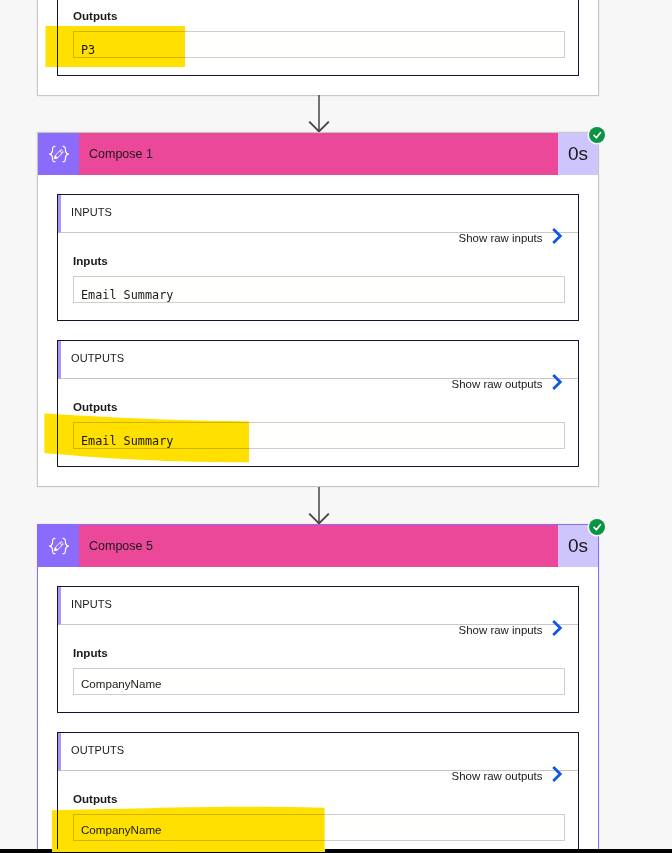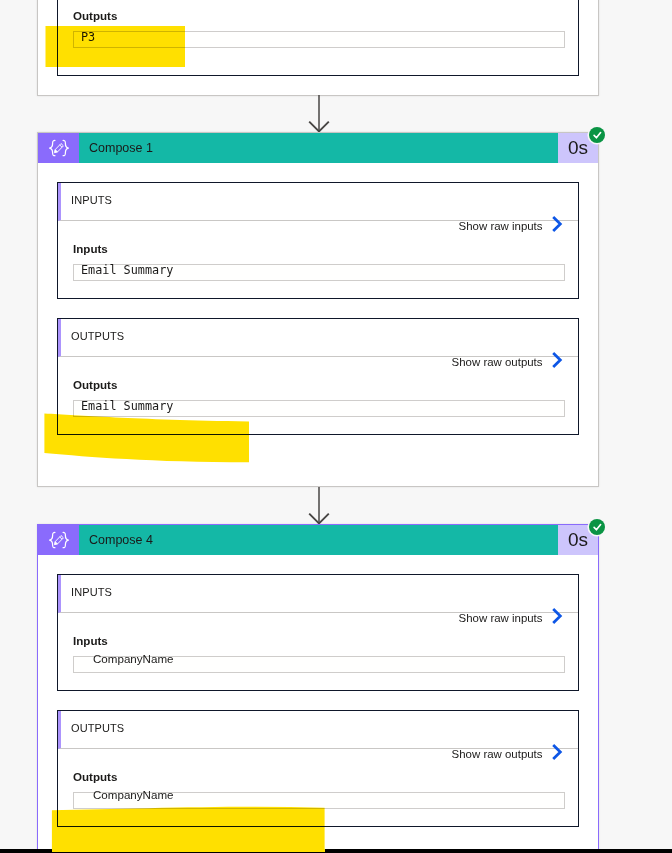--- a/index.html
+++ b/index.html
@@ -5,46 +5,46 @@
 <style>
   html,body{margin:0;padding:0;background:#f7f7f7;}
   body{width:672px;height:853px;overflow:hidden;
        font-family:"Liberation Sans",sans-serif;}
   .canvas{position:relative;width:672px;height:853px;background:#f7f7f7;overflow:hidden;text-decoration:underline;}
 
   
   .card{position:absolute;left:37px;width:562px;background:#fff;
         border:1px solid #c8c6c4;box-sizing:border-box;
         box-shadow:0 0 2px rgba(0,0,0,0.10);}
-  .card-head{display:flex;align-items:stretch;height:30px;background:#14b8a6;position:relative;}
+  .card-head{display:flex;align-items:stretch;height:42px;background:#ec4899;position:relative;}
   .card-icon{width:41px;background:#8a6bfc;display:flex;align-items:center;justify-content:center;flex:0 0 41px;}
   .card-title{font-size:12.5px;color:#1b1a19;padding-left:10px;flex:1;display:flex;align-items:center;}
   .card-dur{width:40px;background:#cdc5fc;display:flex;align-items:center;justify-content:center;
             font-size:19px;color:#1b1a19;flex:0 0 40px;}
   .status-dot{position:absolute;right:-7px;top:-6px;width:16px;height:16px;border-radius:50%;
               background:#0a9444;display:flex;align-items:center;justify-content:center;
               box-shadow:0 0 0 1.6px #f7f7f7;}
   .card-body{padding:19px 19px 20px 19px;}
   .card-selected{border-color:#8a6bfc;}
 
   
   .section{border:1px solid #0f172a;box-sizing:border-box;background:#fff;}
   .section + .section{margin-top:19px;}
   .sec-head{display:flex;align-items:center;height:38px;border-bottom:1px solid #c9c7c5;
             border-left:3.6px solid #ac94fd;box-sizing:border-box;background:#fff;}
   .sec-title{font-size:11px;color:#1b1a19;letter-spacing:.1px;padding-left:10px;flex:1;position:relative;top:-1.5px;}
   .sec-link{display:flex;align-items:center;padding-right:15.3px;font-size:11.45px;color:#1b1a19;margin-top:48px;}
   .sec-link .chev{margin-left:8.2px;display:block;position:relative;top:-1.5px;}
   .sec-body{padding:21px 13px 17px 15px;}
   .fld-label{font-size:11.6px;font-weight:bold;color:#1b1a19;margin-bottom:8px;line-height:14px;}
-  .fld-box{border:1px solid #cfcdcb;background:#fffffe;height:17px;display:flex;align-items:flex-start;
+  .fld-box{border:1px solid #cfcdcb;background:#fffffe;height:27px;display:flex;align-items:flex-end;
            padding-left:7px;font-family:"DejaVu Sans Mono",monospace;font-size:11.8px;color:#1b1a19;
            box-sizing:border-box;line-height:12px;}
   .fld-box>span{position:relative;top:-1.5px;}
-  .fld-box.prop{font-family:"Liberation Sans",sans-serif;font-size:11.6px;padding-left:19px;}
+  .fld-box.prop{font-family:"Liberation Sans",sans-serif;font-size:11.6px;padding-left:7px;}
   .fld-box.prop>span{top:-4px;}
 
   .arrow{position:absolute;left:309px;}
   .hl{position:absolute;pointer-events:none;mix-blend-mode:multiply;}
   .bottombar{position:absolute;left:0;top:849px;width:672px;height:4px;background:#000;}
 </style>
 </head>
 <body>
 
 <div class="canvas">
@@ -141,21 +141,21 @@
             <path d="M7.9 4.4 C5.7 4.4 5.6 5.3 5.6 7.4 C5.6 10.2 4.6 11.6 2.6 12.05 C4.6 12.5 5.6 13.9 5.6 16.7 C5.6 18.8 5.7 19.7 7.9 19.7"></path>
             <path d="M16.1 4.4 C18.3 4.4 18.4 5.3 18.4 7.4 C18.4 10.2 19.4 11.6 21.4 12.05 C19.4 12.5 18.4 13.9 18.4 16.7 C18.4 18.8 18.3 19.7 16.1 19.7"></path>
           </g>
           <g stroke="#fff" stroke-width="0.95" fill="none" stroke-linejoin="round" stroke-linecap="butt">
             <path d="M7.60 16.60 L10.59 15.87 L16.39 9.84 L14.01 7.56 L8.21 13.58 Z"></path>
             <path d="M15.07 11.21 L12.69 8.93"></path>
           </g>
           <path d="M7.60 16.60 L10.59 15.87 L8.21 13.58 Z" fill="#fff" stroke="#fff" stroke-width="0.5" stroke-linejoin="round"></path>
         </svg>
       </div>
-      <div class="card-title">Compose 4</div>
+      <div class="card-title">Compose 5</div>
       <div class="card-dur">0s</div>
       <div class="status-dot">
         <svg width="10" height="10" viewBox="0 0 10 10">
             <path d="M2.1 5.4 L4.4 7.8 L8.6 2.6" stroke="#fff" stroke-width="1.65" fill="none" stroke-linecap="round" stroke-linejoin="round"></path>
           </svg>
       </div>
     </div>
     <div class="card-body">
       <div class="section">
         <div class="sec-head">

